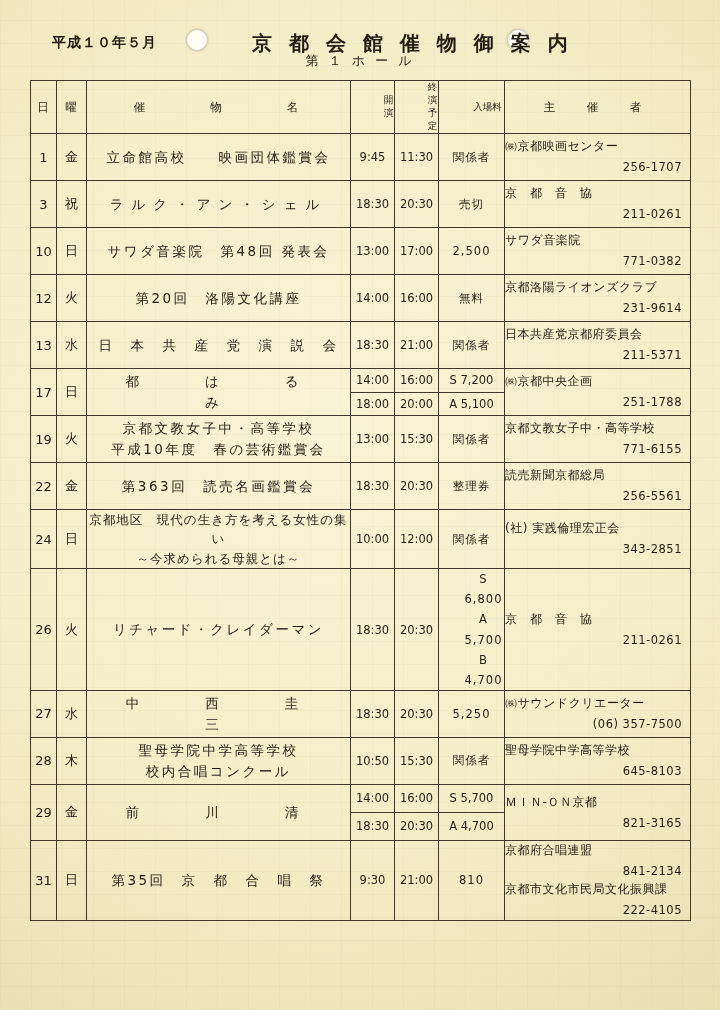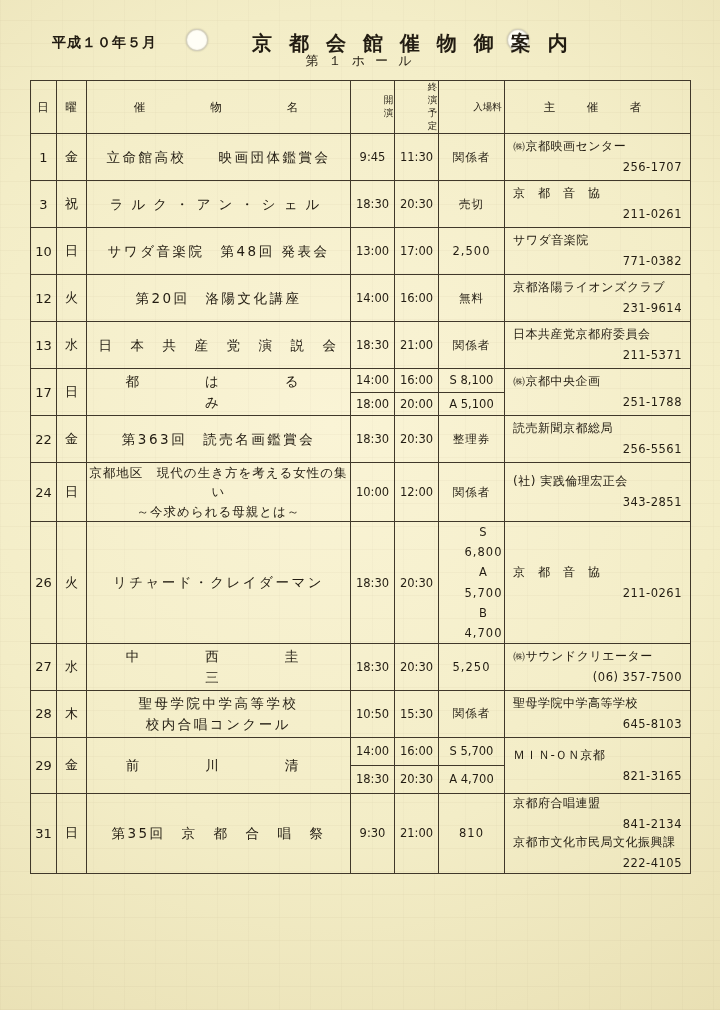--- a/index.html
+++ b/index.html
@@ -89,21 +89,21 @@
   .name{
     text-align:center;letter-spacing:2.5px;font-size:13.5px;line-height:1.55;
   }
   .name .l2{display:block;}
   .name.spaced{letter-spacing:8px;}
   .name.wide{letter-spacing:13px;}
   .time{font-size:11.5px;letter-spacing:0;}
   .fee{font-size:11.5px;letter-spacing:1px;}
   .fee .fl{display:block;line-height:1.75;margin-left:24px;}
   .org{
-    text-align:left;padding-left:8px;font-size:12px;letter-spacing:.5px;
+    text-align:left;padding-left:0;font-size:12px;letter-spacing:.5px;
     line-height:1.5;position:relative;
   }
   .org .oline{display:block;}
   .org .tel{
     display:block;text-align:right;padding-right:8px;font-size:11.5px;
     letter-spacing:.5px;margin-top:4px;
   }
   .subcell{
     padding:0;height:100%;
   }
@@ -236,30 +236,45 @@
           </div>
         </td>
         <td class="subcell">
           <div class="split">
             <div>16:00</div>
             <div>20:00</div>
           </div>
         </td>
         <td class="subcell">
           <div class="split">
-            <div>S 8,100</div>
+            <div>S 7,200</div>
             <div>A 5,100</div>
           </div>
         </td>
         <td class="org">
           <span class="oline">㈱京都中央企画</span>
           <span class="tel">251-1788</span>
         </td>
       </tr>
 
+      <tr class="rowblk">
+        <td class="day">19</td>
+        <td class="dow">火</td>
+        <td class="name">
+          <span class="l2">京都文教女子中・高等学校</span>
+          <span class="l2">平成10年度　春の芸術鑑賞会</span>
+        </td>
+        <td class="time">13:00</td>
+        <td class="time">15:30</td>
+        <td class="fee">関係者</td>
+        <td class="org">
+          <span class="oline">京都文教女子中・高等学校</span>
+          <span class="tel">771-6155</span>
+        </td>
+      </tr>
 
       <tr class="rowblk">
         <td class="day">22</td>
         <td class="dow">金</td>
         <td class="name">第363回　読売名画鑑賞会</td>
         <td class="time">18:30</td>
         <td class="time">20:30</td>
         <td class="fee">整理券</td>
         <td class="org">
           <span class="oline">読売新聞京都総局</span>

